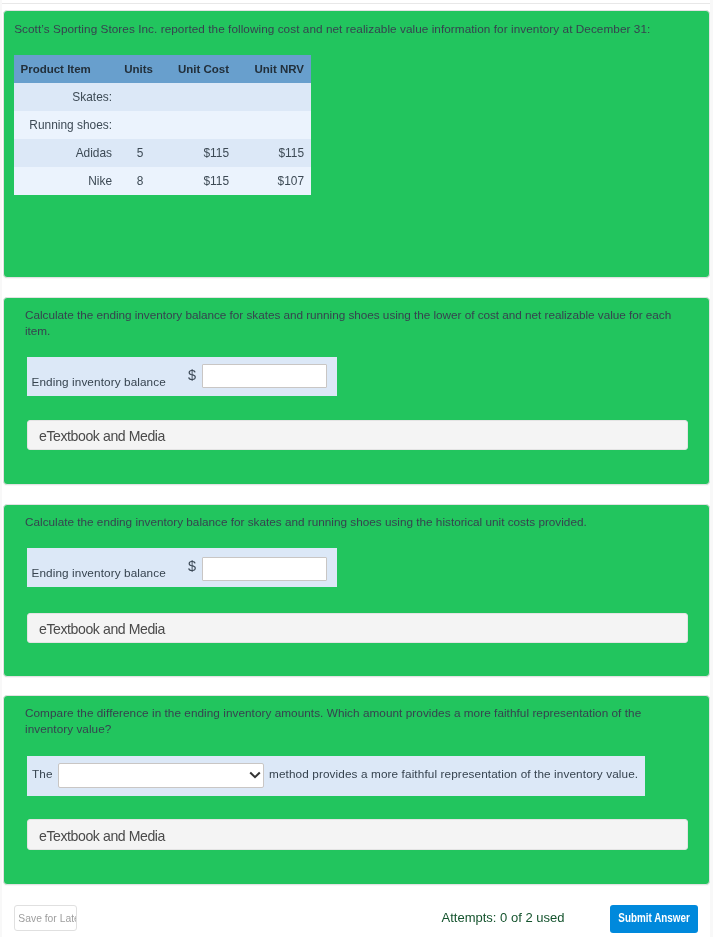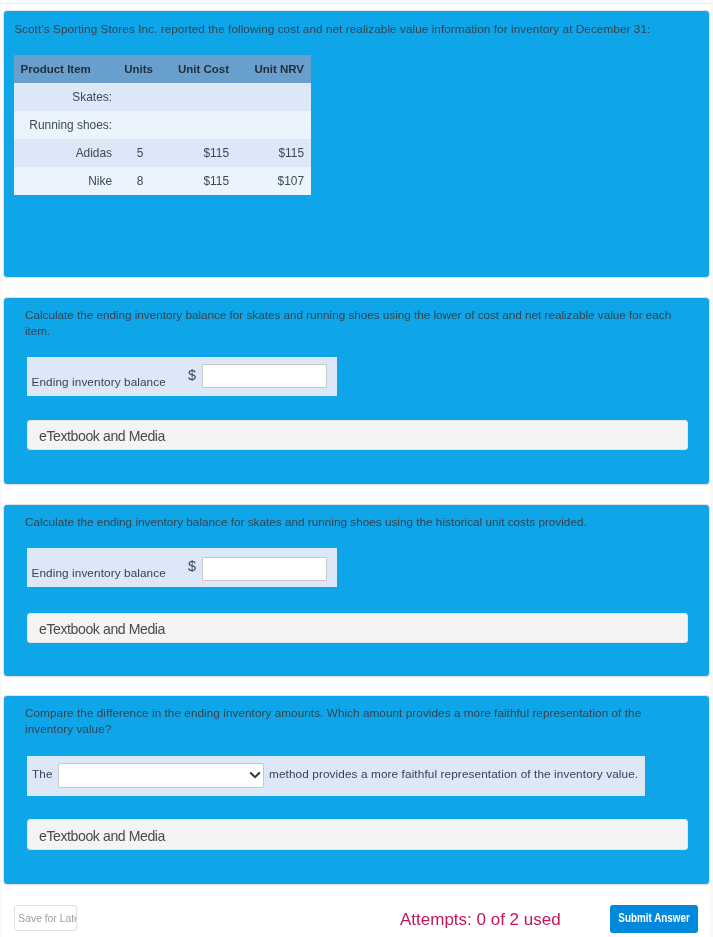--- a/index.html
+++ b/index.html
@@ -10,21 +10,21 @@
     font-family:"Liberation Sans",sans-serif;
     color:#33414e;
     overflow:hidden;
     -webkit-font-smoothing:antialiased;
   }
   .page{position:relative;width:713px;height:937px;background:#fff;}
   .edge-left{position:absolute;left:0;top:0;width:2px;height:937px;background:#f8f8f8;}
   .edge-right{position:absolute;left:710px;top:0;width:3px;height:937px;background:#f8f8f8;}
   .topline{position:absolute;left:2px;top:3px;width:708px;height:1px;background:#e8e8e8;}
 
-  .card{position:absolute;left:3px;width:707px;background:#0ea5e9;
+  .card{position:absolute;left:3px;width:707px;background:#22c55e;
         border:1px solid #e2e2e2;border-radius:4px;box-sizing:border-box;
         box-shadow:0 1px 1px rgba(0,0,0,0.035);}
 
   .qtext{position:absolute;font-size:11.75px;line-height:16.3px;color:#36434f;}
 
   
   .inv{position:absolute;left:10px;top:44px;width:297px;border-collapse:collapse;table-layout:fixed;}
   .inv th,.inv td{box-sizing:border-box;}
   .inv th{background:#689fcd;color:#222f3a;font-weight:bold;font-size:11.5px;
           height:28px;line-height:28px;padding:0 7px 0 0;vertical-align:middle;text-align:right;}
@@ -54,21 +54,21 @@
   .selbox{position:absolute;background:#fff;border:1px solid #c9c6c4;
           box-sizing:border-box;border-radius:2px;}
   .chev{position:absolute;}
 
   
   .savebtn{position:absolute;background:#fff;border:1px solid #e0e0e0;border-radius:3px;
            box-sizing:border-box;overflow:hidden;}
   .savebtn span{position:absolute;left:0;top:0;width:100%;display:block;text-align:center;
            color:#9e9e9e;font-size:11.6px;white-space:nowrap;
            transform:scaleX(0.89);transform-origin:50% 50%;}
-  .attempts{position:absolute;font-size:17px;color:#be185d;text-align:left;}
+  .attempts{position:absolute;font-size:13px;color:#14532d;text-align:center;}
   .submitbtn{position:absolute;background:#0089dc;border:none;border-radius:3px;
              box-sizing:border-box;overflow:hidden;}
   .submitbtn span{position:absolute;left:0;top:0;width:100%;
              color:#fff;font-size:12.2px;font-weight:bold;text-align:center;
              display:block;transform:scaleX(0.81);transform-origin:50% 50%;white-space:nowrap;}
 </style>
 </head>
 <body>
 
 <div class="page">

